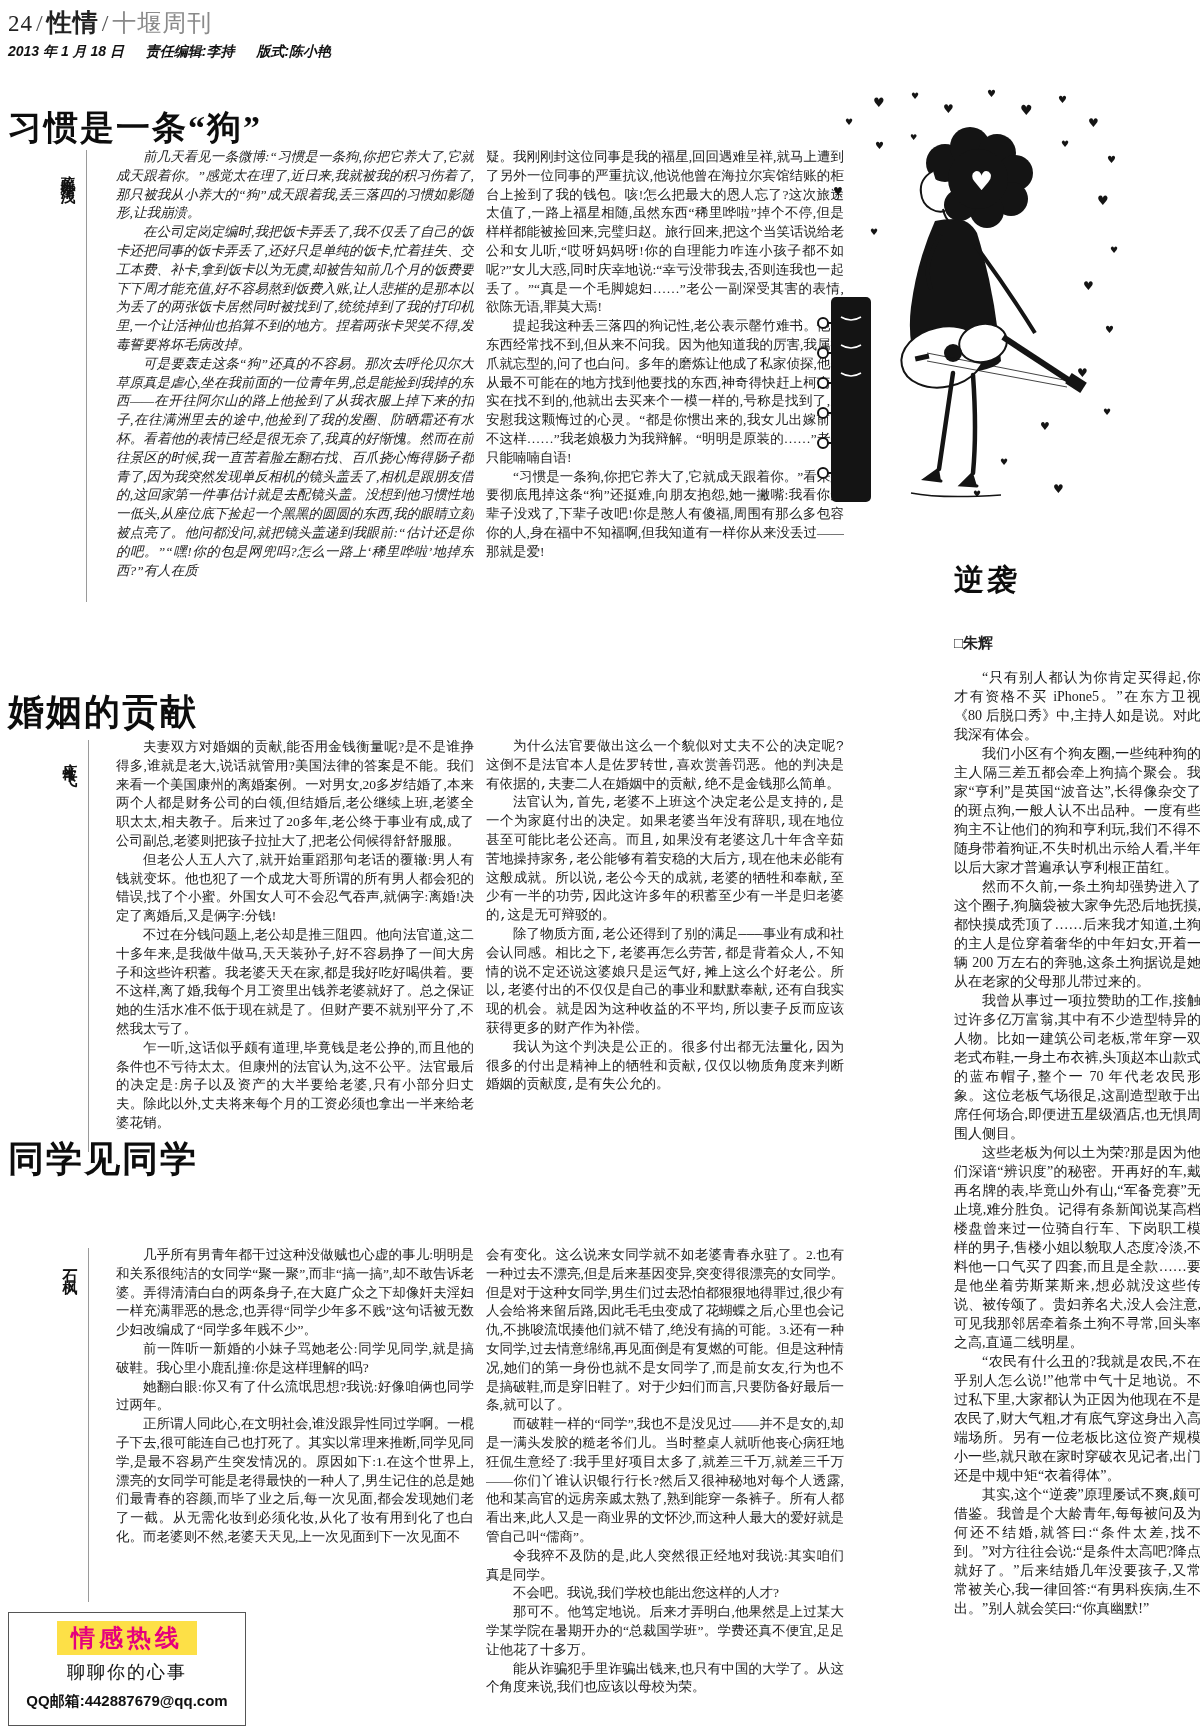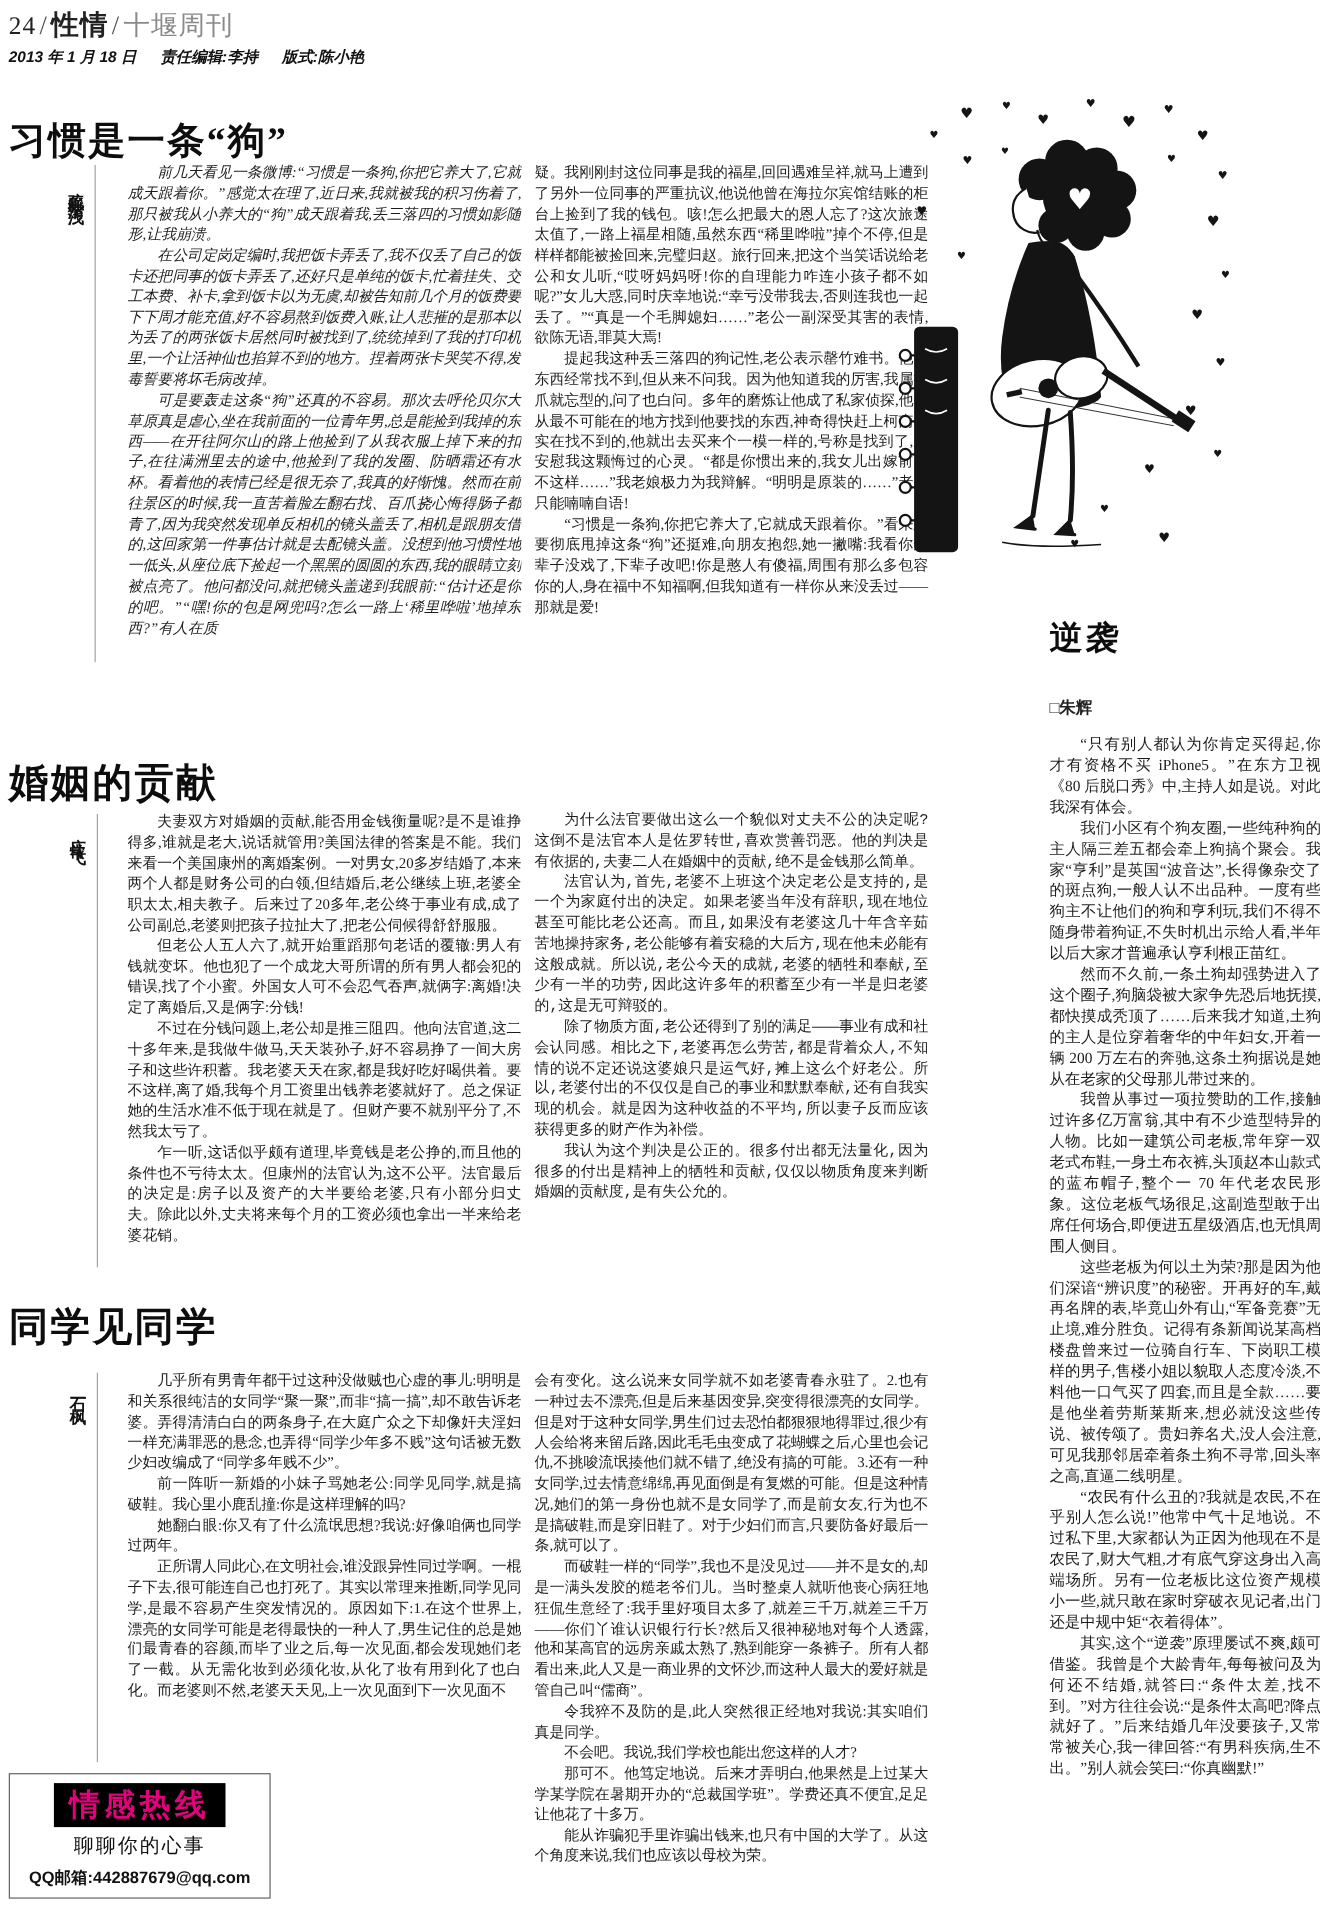--- a/index.html
+++ b/index.html
@@ -15,21 +15,21 @@
   .mast-line1 .sep{color:#555;padding:0 3px;}
   .mast-line2{margin-top:4px;font-size:14px;font-style:italic;font-weight:700;color:#111;
               font-family:"Liberation Sans","DejaVu Sans",sans-serif;}
   .mast-line2 span{margin-right:18px;}
 
   
   .headline{position:absolute;left:8px;font-weight:900;color:#0d0d0d;letter-spacing:2px;
             font-family:"Liberation Serif","DejaVu Serif",serif;}
   .h-a1{top:82px;font-size:34px;}
   .h-a2{top:664px;font-size:36px;}
-  .h-a3{top:1158px;font-size:36px;}
+  .h-a3{top:1111px;font-size:36px;}
 
   
   .byline{position:absolute;writing-mode:vertical-rl;text-orientation:upright;
           font-size:15px;font-weight:700;letter-spacing:5px;color:#111;}
   .b-a1{left:58px;top:162px;}
   .b-a2{left:60px;top:750px;}
   .b-a3{left:60px;top:1258px;}
   .vrule{position:absolute;width:1px;background:#9a9a9a;}
   .r-a1{left:86px;top:150px;height:452px;}
   .r-a2{left:88px;top:740px;height:412px;}
@@ -53,22 +53,22 @@
   .rail-author{position:absolute;left:954px;top:634px;font-size:15px;font-weight:700;
                font-family:"Liberation Sans","DejaVu Sans",sans-serif;}
   .rail-body{position:absolute;left:954px;top:668px;width:247px;height:1060px;
              overflow:hidden;text-align:justify;font-size:14px;line-height:19px;color:#1c1c1c;}
   .rail-body p{margin:0;text-indent:2em;}
 
   
   .hotline{position:absolute;left:8px;top:1612px;width:236px;height:112px;
            border:1px solid #555;text-align:center;overflow:hidden;}
   .hotline .hl-title{display:inline-block;margin-top:8px;padding:1px 14px;
-           font-size:28px;font-weight:900;letter-spacing:4px;
-           color:#e5007d;background:#000000;}
+           font-size:24px;font-weight:900;letter-spacing:4px;
+           color:#e5007d;background:#fde047;}
   .hotline .hl-sub{font-size:18px;margin-top:5px;color:#111;letter-spacing:2px;}
   .hotline .hl-contact{font-size:15px;font-weight:700;margin-top:8px;color:#111;
            font-family:"Liberation Sans","DejaVu Sans",sans-serif;}
 
   
   .illus{position:absolute;left:815px;top:85px;width:310px;height:430px;}
 </style>
 </head>
 <body>
 

